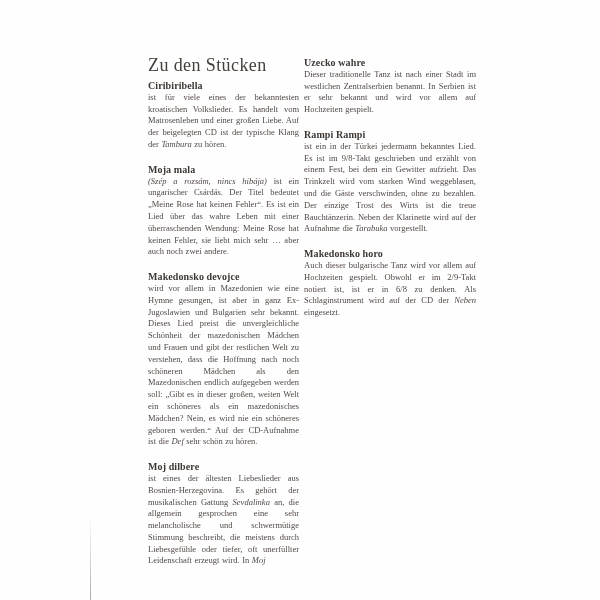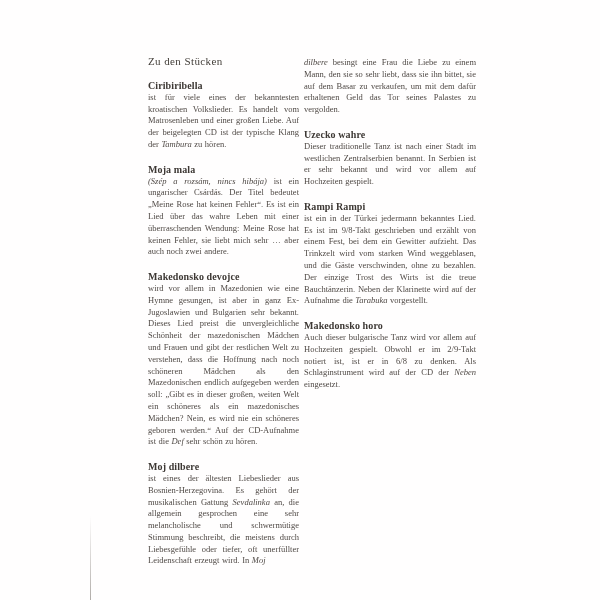--- a/index.html
+++ b/index.html
@@ -11,21 +11,21 @@
     font-family:"Liberation Serif", serif;
   }
   .sheet{
     position:absolute; inset:0;
     background:#fffefe;
   }
   .page-title{
     position:absolute;
     left:148px; top:55px;
     margin:0;
-    font-size:11px;
+    font-size:18px;
     font-weight:400;
     letter-spacing:.4px;
     color:#45403b;
   }
   .col{
     position:absolute;
     color:#4d4743;
     font-size:8.5px;
     line-height:11.8px;
   }
@@ -76,23 +76,20 @@
         <h3>Makedonsko devojce</h3>
         <p><span>wird vor allem in Mazedonien wie eine Hymne gesungen, ist aber in ganz Ex-Jugoslawien und Bulgarien sehr bekannt. Dieses Lied preist die unvergleichliche Schönheit der mazedonischen Mädchen und Frauen und gibt der restlichen Welt zu verstehen, dass die Hoffnung nach noch schöneren Mädchen als den Mazedonischen endlich aufgegeben werden soll: „Gibt es in dieser großen, weiten Welt ein schöneres als ein mazedonisches Mädchen? Nein, es wird nie ein schöneres geboren werden.“ Auf der CD-Aufnahme ist die </span><i>Def</i><span> sehr schön zu hören.</span></p>
       </section>
       <section class="piece">
         <h3>Moj dilbere</h3>
         <p><span>ist eines der ältesten Liebeslieder aus Bosnien-Herzegovina. Es gehört der musikalischen Gattung </span><i>Sevdalinka</i><span> an, die allgemein gesprochen eine sehr melancholische und schwermütige Stimmung beschreibt, die meistens durch Liebesgefühle oder tiefer, oft unerfüllter Leidenschaft erzeugt wird. In </span><i>Moj</i></p>
       </section>
     </div>
   <div class="col col-right">
       <section class="piece">
-        <p><i>dilbere</i><span> besingt eine Frau die Liebe zu einem Mann, den sie so sehr liebt, dass sie ihn bittet, sie auf dem Basar zu verkaufen, um mit dem dafür erhaltenen Geld das Tor seines Palastes zu vergolden.</span></p>
-      </section>
-      <section class="piece">
         <h3>Uzecko wahre</h3>
         <p><span>Dieser traditionelle Tanz ist nach einer Stadt im westlichen Zentralserbien benannt. In Serbien ist er sehr bekannt und wird vor allem auf Hochzeiten gespielt.</span></p>
       </section>
       <section class="piece">
         <h3>Rampi Rampi</h3>
         <p><span>ist ein in der Türkei jedermann bekanntes Lied. Es ist im 9/8-Takt geschrieben und erzählt von einem Fest, bei dem ein Gewitter aufzieht. Das Trinkzelt wird vom starken Wind weggeblasen, und die Gäste verschwinden, ohne zu bezahlen. Der einzige Trost des Wirts ist die treue Bauchtänzerin. Neben der Klarinette wird auf der Aufnahme die </span><i>Tarabuka</i><span> vorgestellt.</span></p>
       </section>
       <section class="piece">
         <h3>Makedonsko horo</h3>
         <p><span>Auch dieser bulgarische Tanz wird vor allem auf Hochzeiten gespielt. Obwohl er im 2/9-Takt notiert ist, ist er in 6/8 zu denken. Als Schlaginstrument wird auf der CD der </span><i>Neben</i><span> eingesetzt.</span></p>

